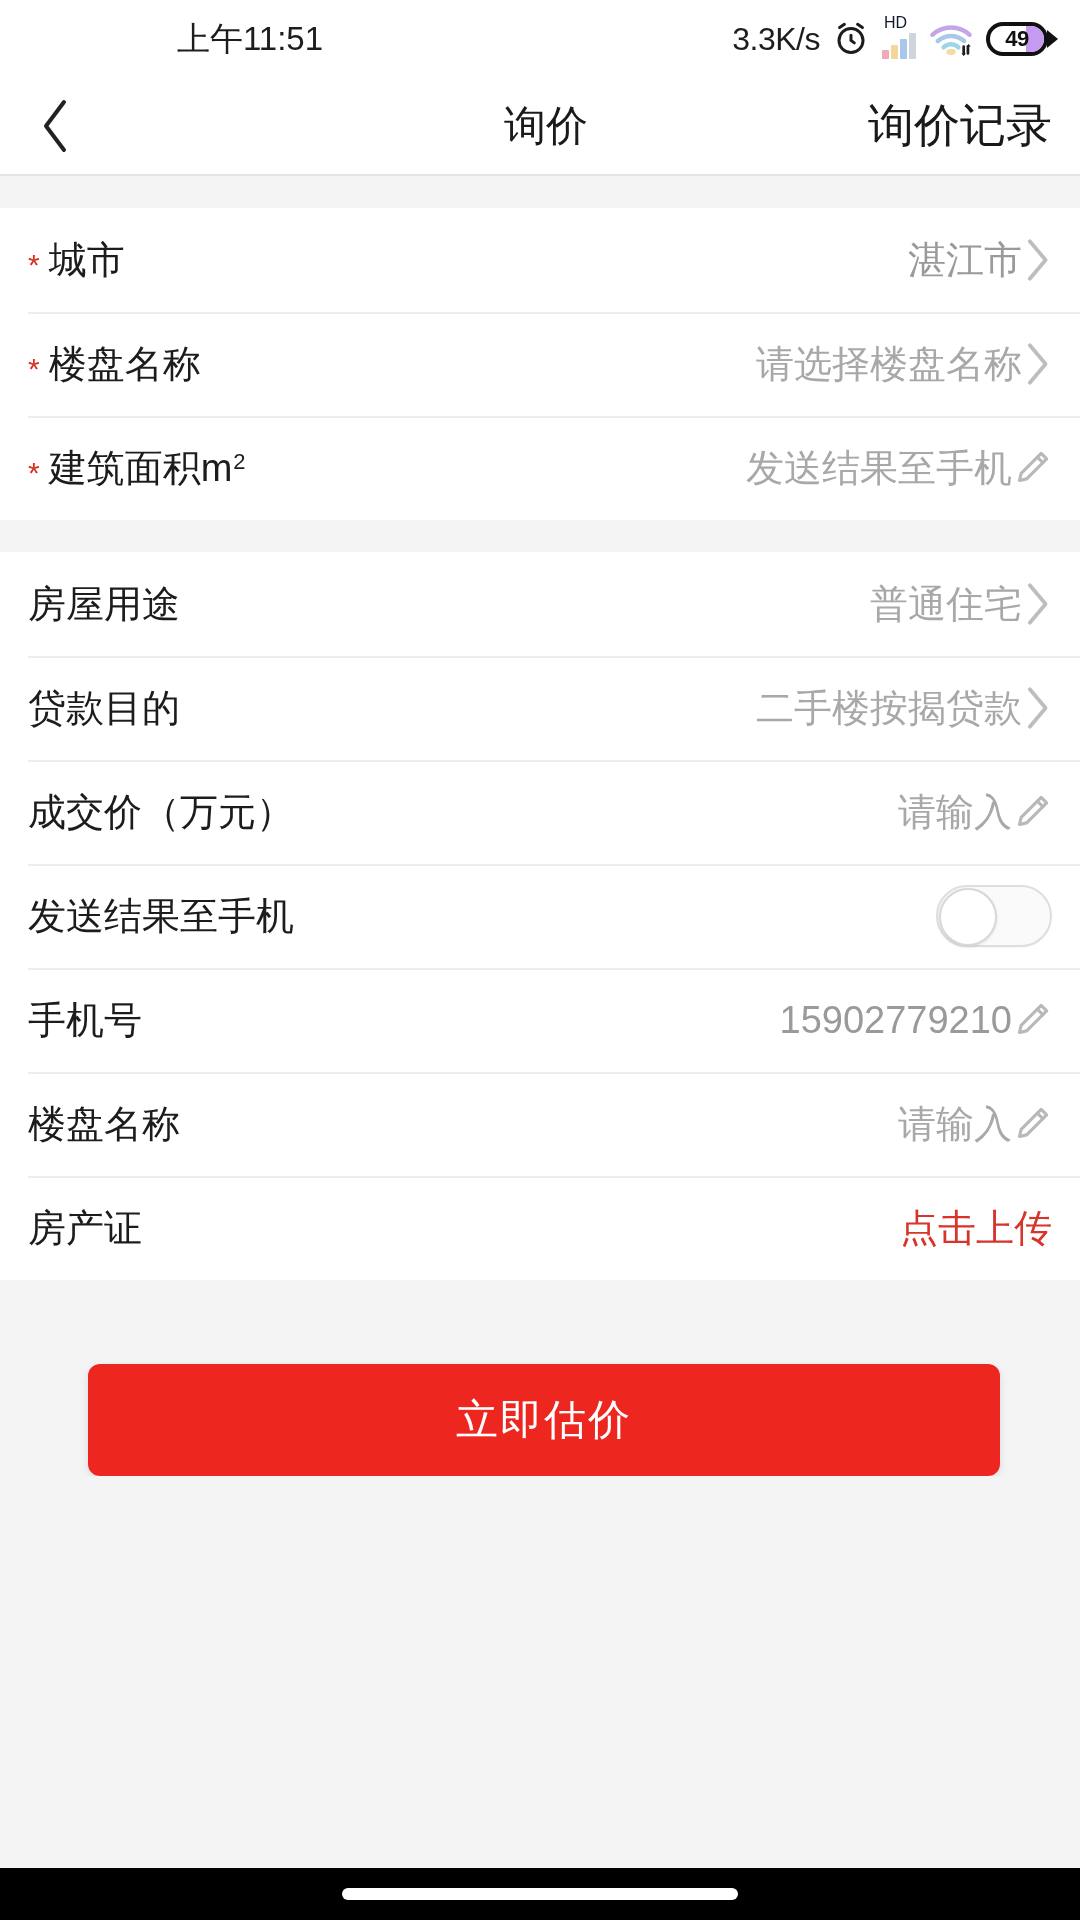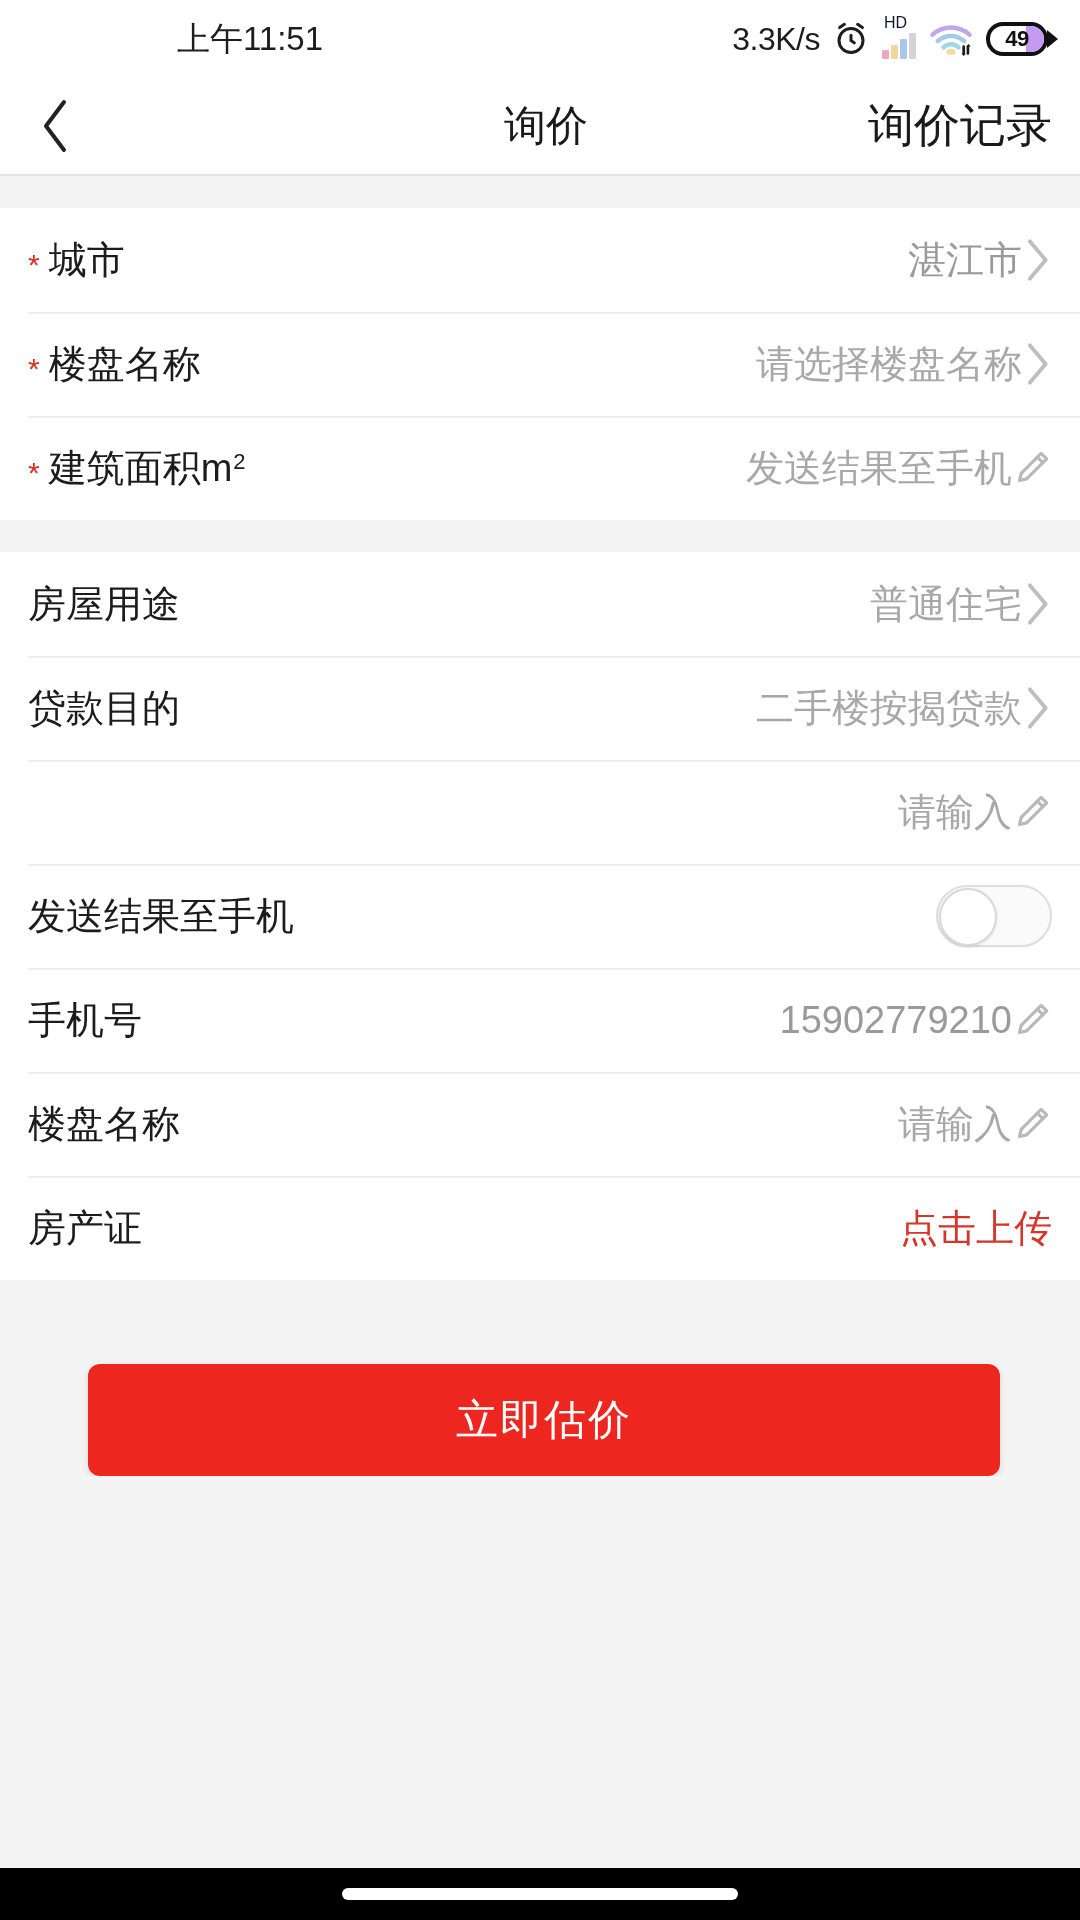--- a/index.html
+++ b/index.html
@@ -386,20 +386,23 @@
           <div class="row-right">
             <div class="row-value">二手楼按揭贷款</div>
             <span>
               <svg class="chev" viewBox="0 0 20 32" fill="none" stroke="#bdbdbd" stroke-width="2.6" stroke-linecap="round" stroke-linejoin="round">
                 <path d="M5 3l11 13L5 29"></path>
               </svg>
             </span>
           </div>
         </div>
         <div class="row">
+          <div class="row-label">
+            <span>成交价（万元）</span>
+          </div>
           <div class="row-right">
             <div class="row-value">请输入</div>
             <span>
               <svg class="pencil" viewBox="0 0 24 24" fill="none" stroke="#b9b9b9" stroke-width="1.9" stroke-linecap="round" stroke-linejoin="round">
                 <path d="M17.5 3.2l3.3 3.3-12 12-4.3 1 1-4.3z"></path>
                 <path d="M15.2 5.5l3.3 3.3"></path>
               </svg>
             </span>
           </div>
         </div>

